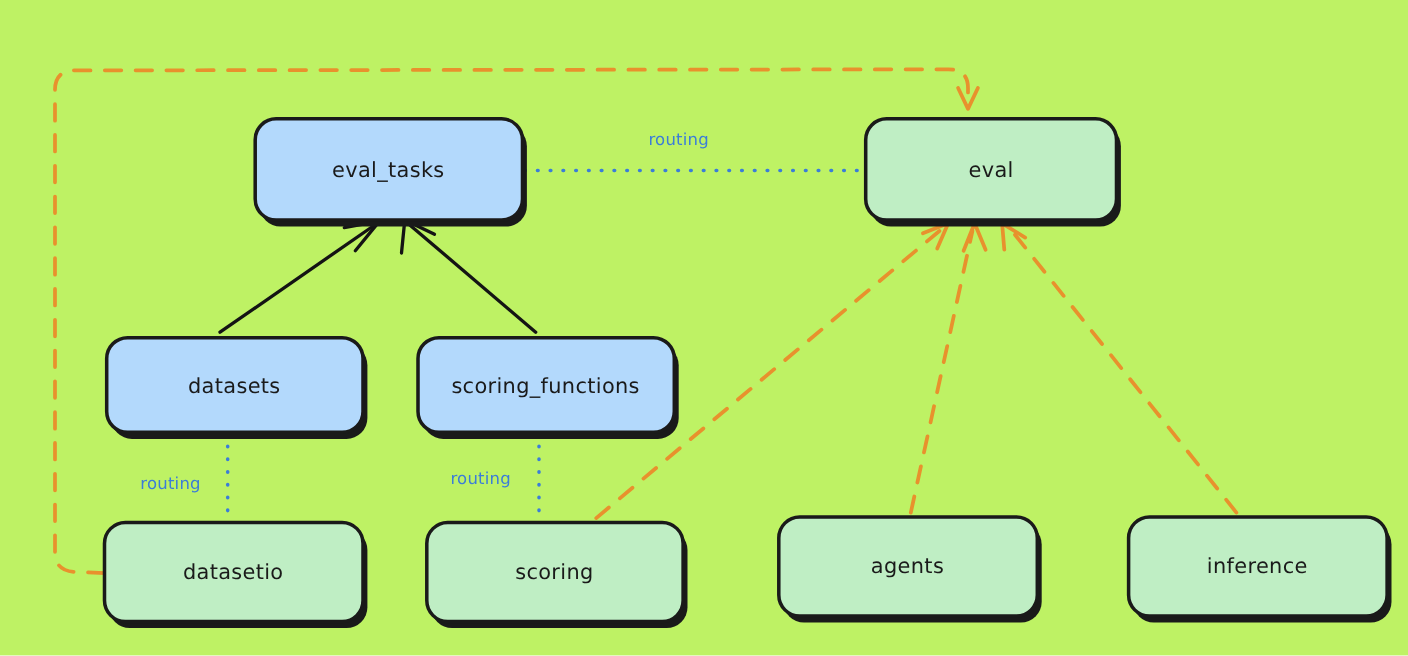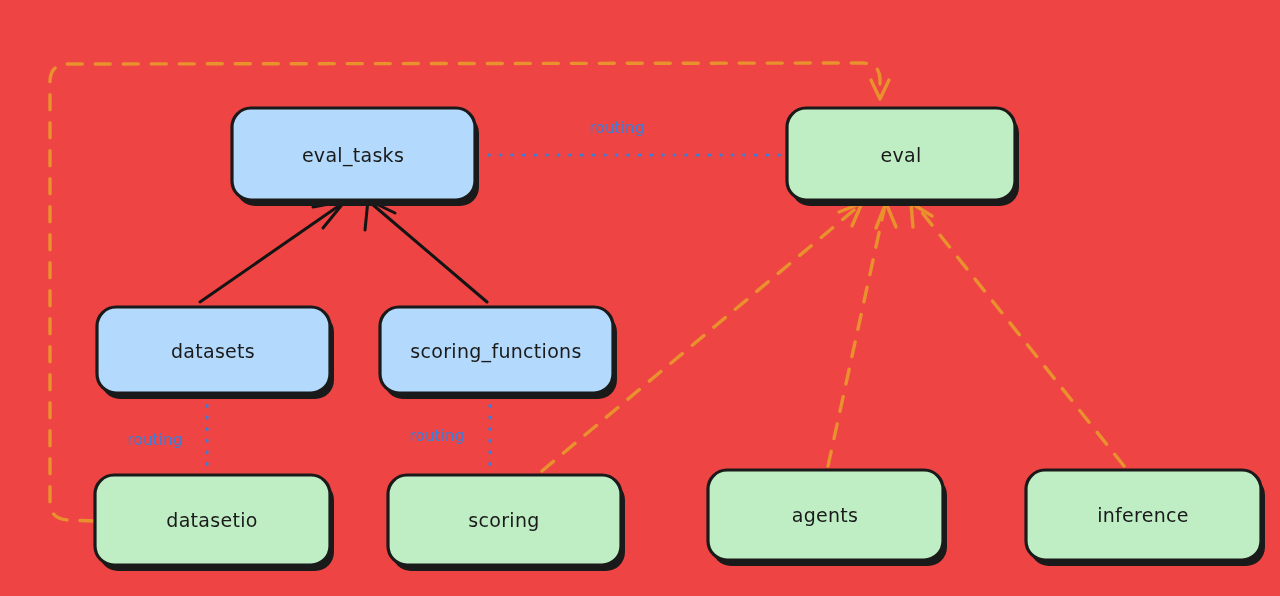--- a/index.html
+++ b/index.html
@@ -10,21 +10,21 @@
   body {
     width: 1280px;
     height: 596px;
     overflow: hidden;
     font-family: "DejaVu Sans", sans-serif;
   }
   #diagram-root {
     position: relative;
     width: 1280px;
     height: 596px;
-    background: #ef4444;
+    background: #bef264;
   }
   svg.diagram {
     display: block;
     width: 1280px;
     height: 596px;
   }
   .node-label {
     font-family: "DejaVu Sans", sans-serif;
     font-size: 19px;
     fill: #1a1a1a;

